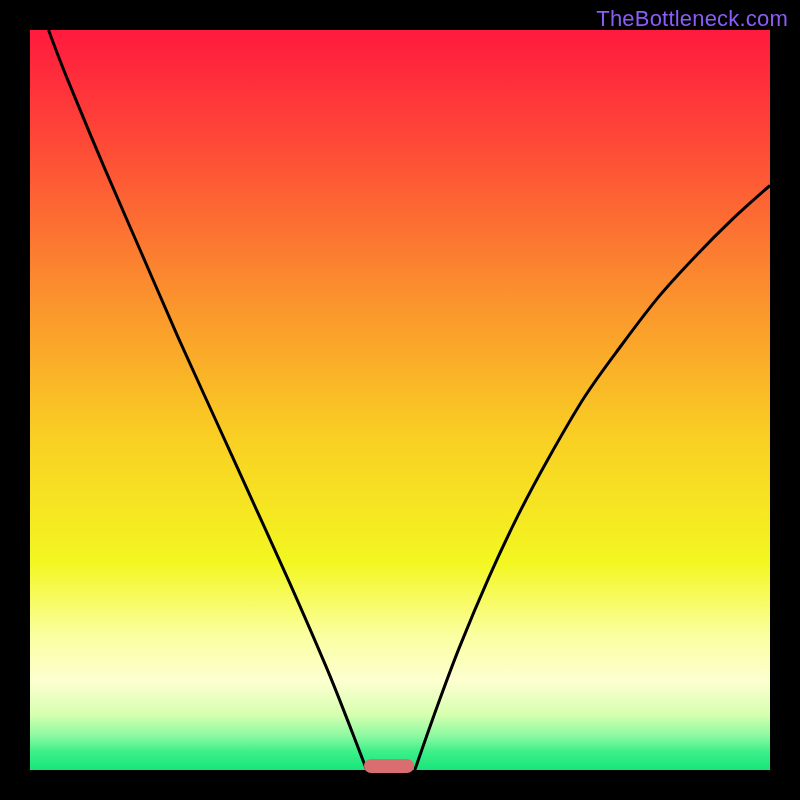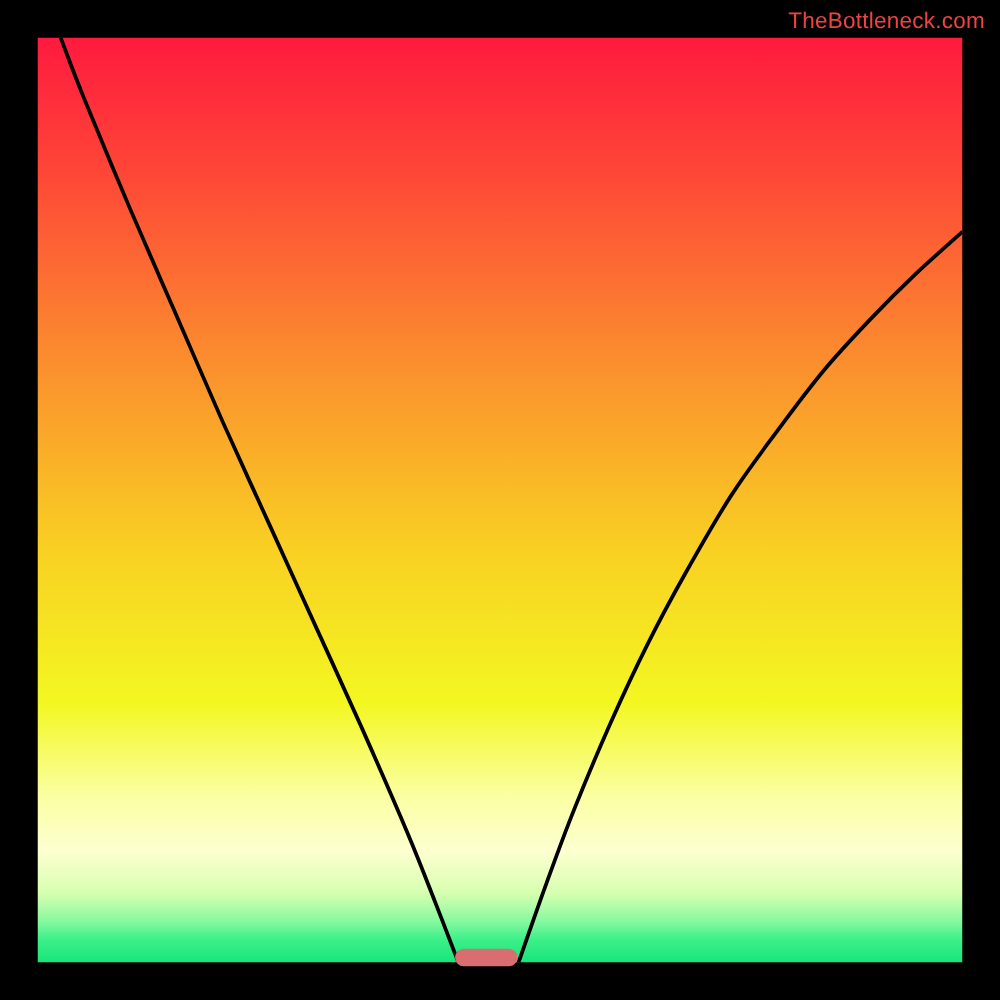--- a/index.html
+++ b/index.html
@@ -23,22 +23,22 @@
     position: absolute;
     left: 0;
     top: 0;
     width: 740px;
     height: 740px;
   }
   .watermark {
     position: absolute;
     top: 6px;
     right: 12px;
-    color: #ef4444;
-    font-size: 18px;
+    color: #8b5cf6;
+    font-size: 22px;
     font-weight: 500;
     letter-spacing: 0.2px;
   }
   .marker {
     position: absolute;
     background: #d96d6f;
     border-radius: 8px;
     height: 14px;
   }
 </style>

